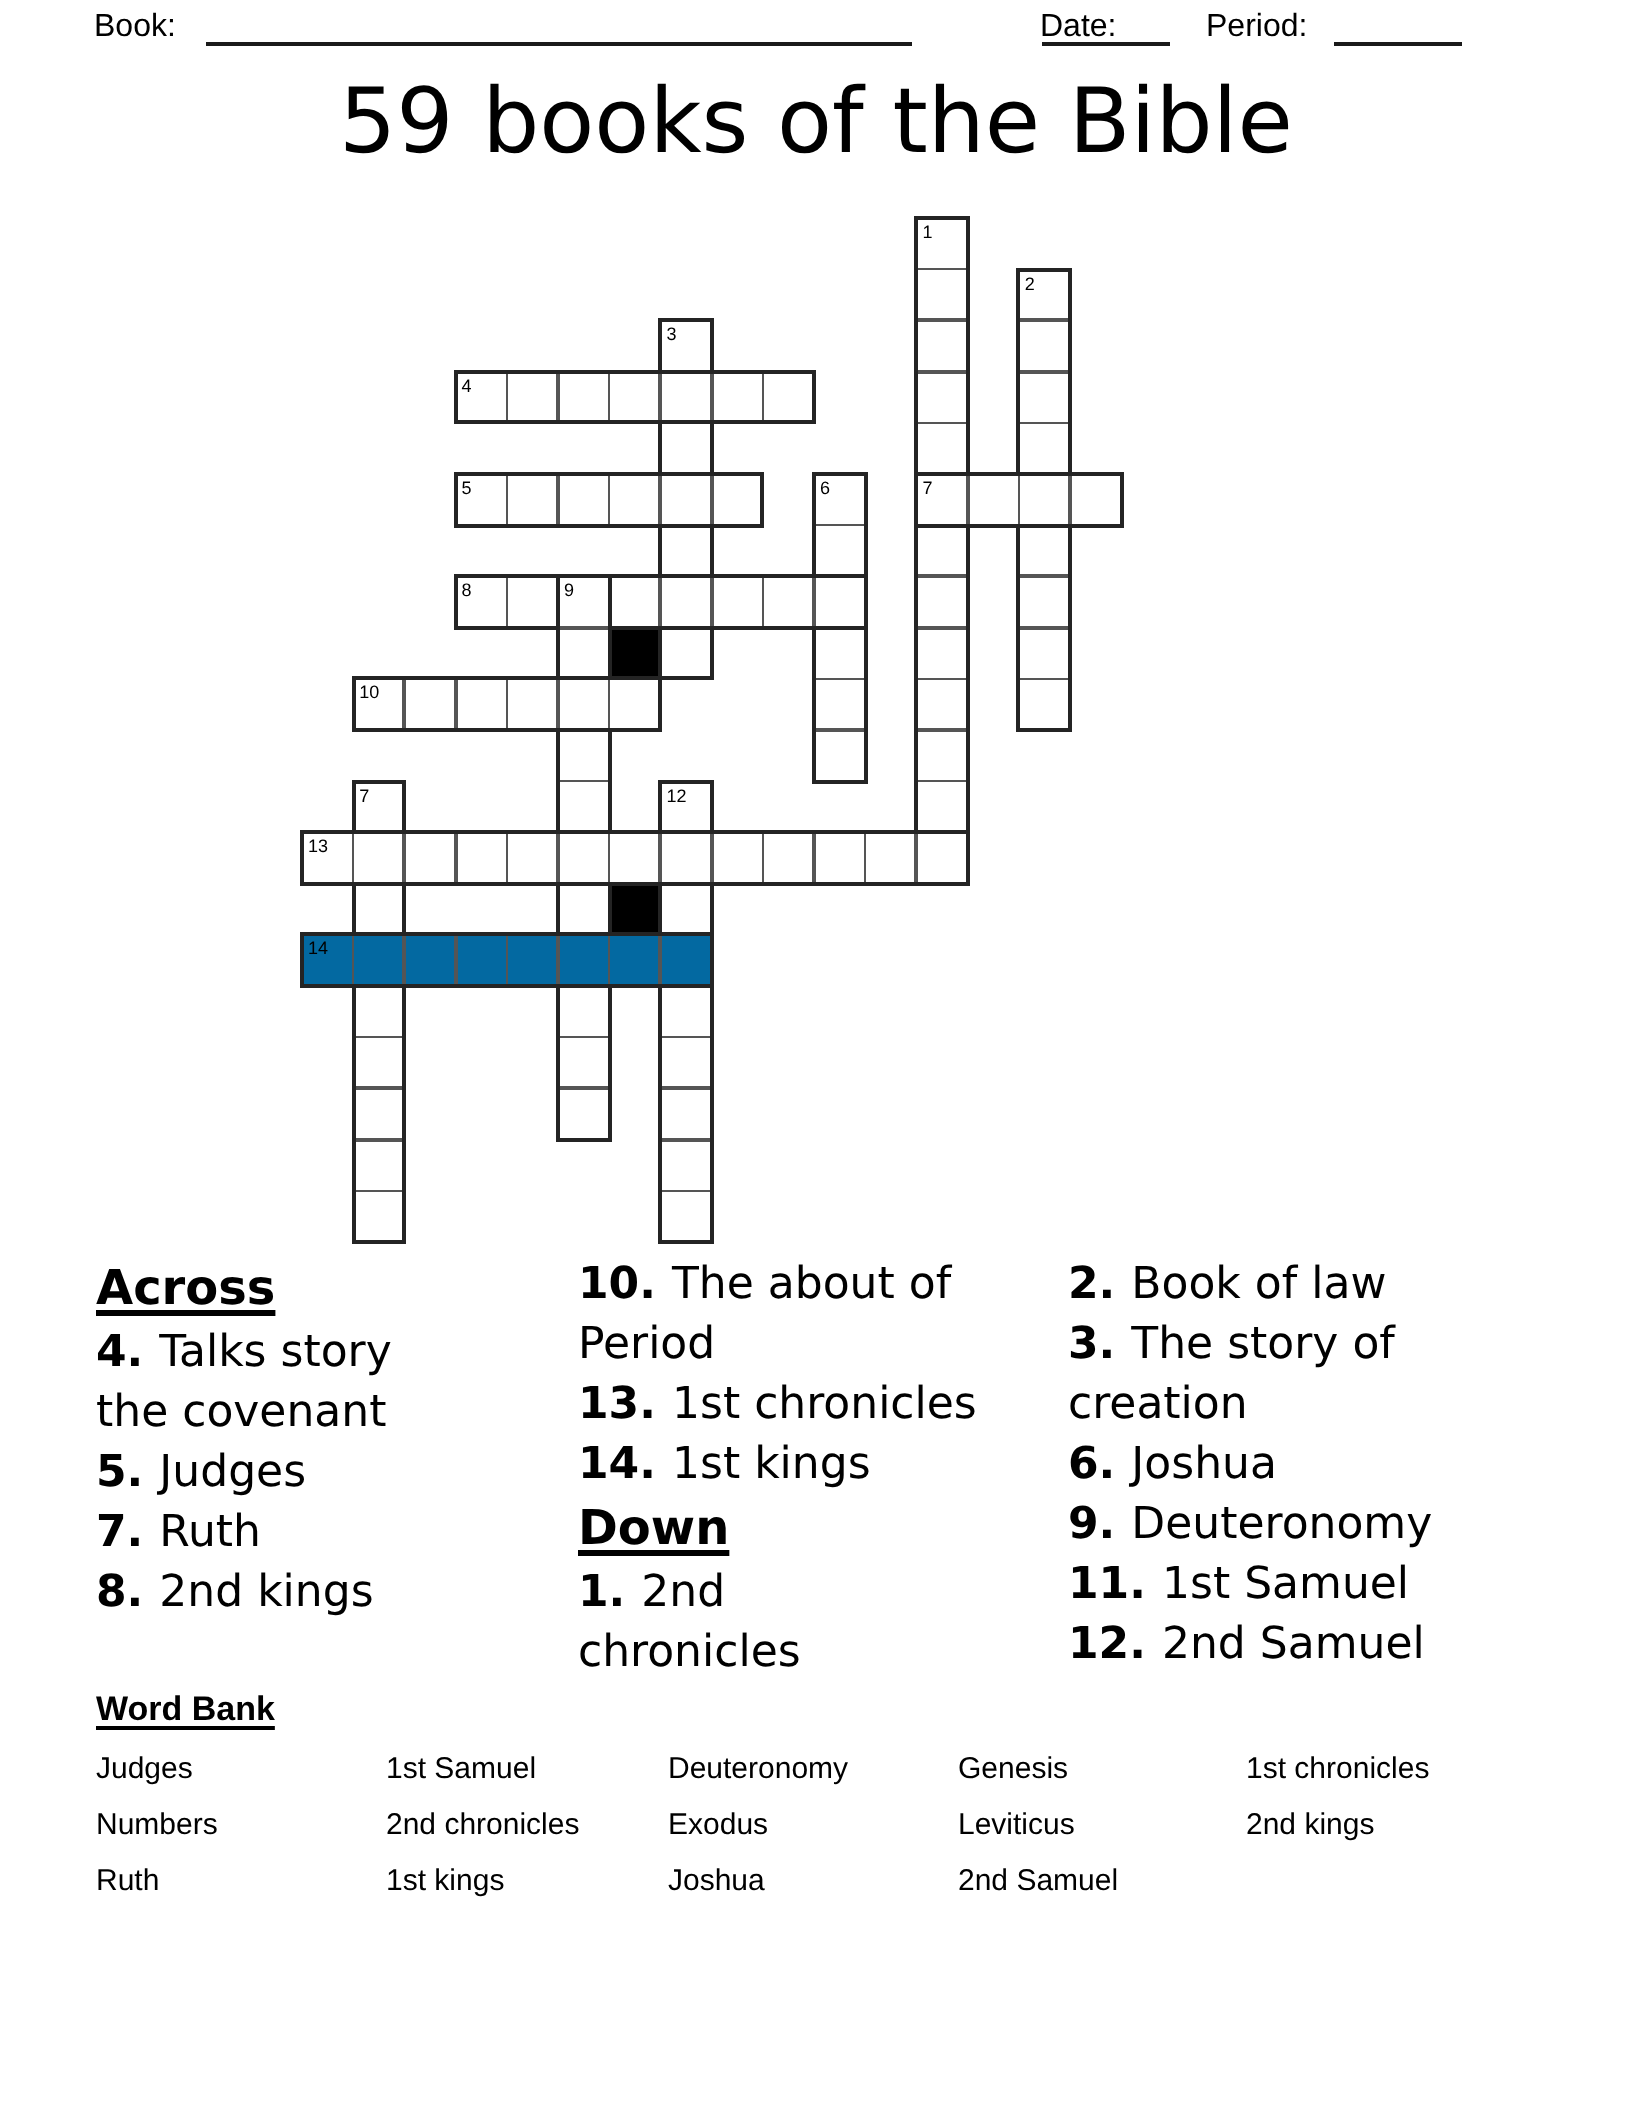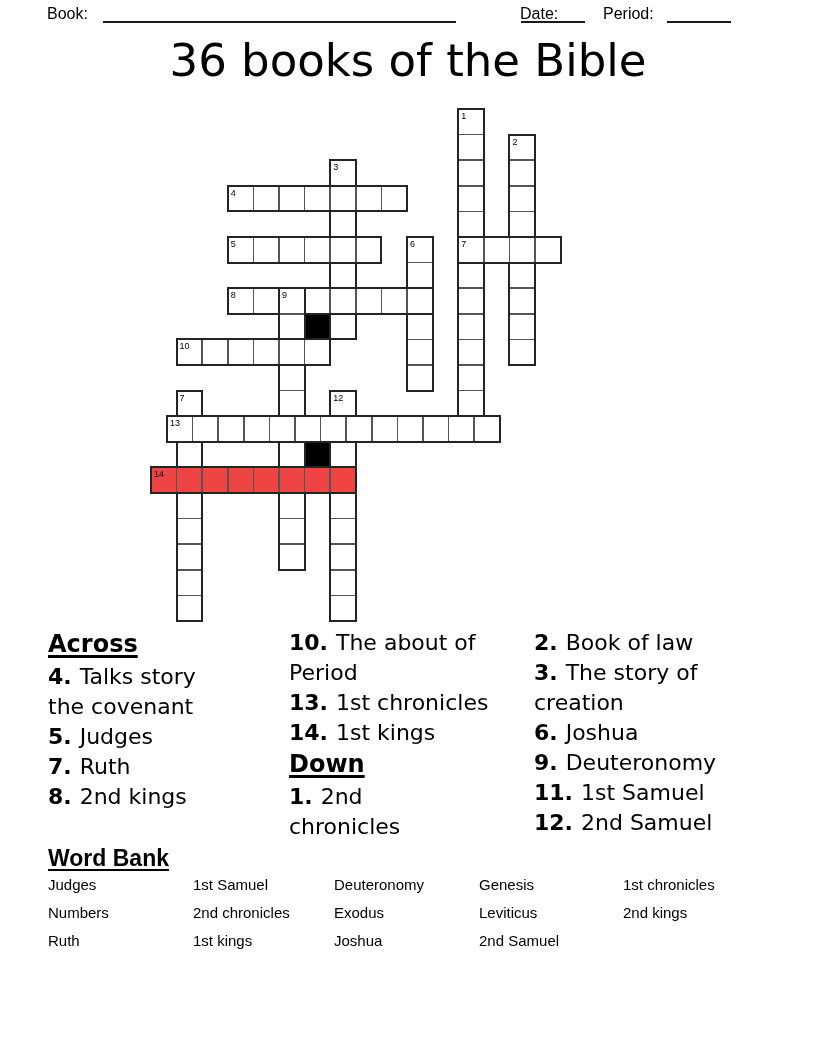--- a/index.html
+++ b/index.html
@@ -22,39 +22,39 @@
              border:2px solid var(--line-word,#242424);}
   .cellnum{position:absolute;font-size:9px;line-height:10px;font-family:"Liberation Sans",sans-serif;
            z-index:5;white-space:nowrap;}
   
   .clue-col{position:absolute;top:628px;font-family:"DejaVu Sans",sans-serif;}
   .clue-heading{font-size:24px;line-height:33px;font-weight:bold;margin-bottom:1px;}
   .clue-heading span{text-decoration:underline;text-decoration-thickness:2.5px;text-underline-offset:3px;}
   .clue{font-size:22px;line-height:30px;white-space:nowrap;}
   .cnum{font-weight:bold;margin-right:8px;}
   
-  #wb-heading{position:absolute;left:48px;top:845px;font-size:23px;font-weight:bold;
+  #wb-heading{position:absolute;left:48px;top:845px;font-size:17px;font-weight:bold;
               text-decoration:underline;text-decoration-thickness:2px;text-underline-offset:3px;}
   #wb-grid{position:absolute;left:48px;top:871px;width:730px;display:grid;
            grid-template-columns:145px 141px 145px 144px auto;}
   .wb-word{font-size:15px;line-height:28px;white-space:nowrap;}
 </style>
 </head>
 <body>
 
 <div id="page">
 
   <span class="hlabel" style="left:47px;top:5px;">Book:</span>
   <div class="blank" style="left:103px;top:3px;width:353px;"></div>
   <span class="hlabel" style="left:476px;top:5px;margin-left:44px;">Date:</span>
   <div class="blank" style="left:521px;top:3px;width:64px;"></div>
   <span class="hlabel" style="left:603px;top:5px;">Period:</span>
   <div class="blank" style="left:667px;top:3px;width:64px;"></div>
 
-  <div id="title">36 books of the Bible</div>
+  <div id="title">59 books of the Bible</div>
 
   <div id="grid">
       <div class="word-box" style="left: 307.2px; top: 0px; width: 27.6px; height: 334.8px; background: rgb(255, 255, 255);">
         <div class="sep h" style="top: 23.8px;"></div>
         <div class="sep h" style="top: 49.4px;"></div>
         <div class="sep h" style="top: 75px;"></div>
         <div class="sep h" style="top: 100.6px;"></div>
         <div class="sep h" style="top: 126.2px;"></div>
         <div class="sep h" style="top: 151.8px;"></div>
         <div class="sep h" style="top: 177.4px;"></div>
@@ -162,36 +162,36 @@
         <div class="sep h" style="top: 23.8px;"></div>
         <div class="sep h" style="top: 49.4px;"></div>
         <div class="sep h" style="top: 75px;"></div>
         <div class="sep h" style="top: 100.6px;"></div>
         <div class="sep h" style="top: 126.2px;"></div>
         <div class="sep h" style="top: 151.8px;"></div>
         <div class="sep h" style="top: 177.4px;"></div>
         <div class="sep h" style="top: 203px;"></div>
         <span class="cellnum" style="left: 2px; top: 1px;">12</span>
       </div>
-      <div class="word-box" style="left: 16px; top: 307.2px; width: 334.8px; height: 27.6px; background: rgb(255, 255, 255);">
+      <div class="word-box" style="left: 0px; top: 307.2px; width: 334.8px; height: 27.6px; background: rgb(255, 255, 255);">
         <div class="sep v" style="left: 23.8px;"></div>
         <div class="sep v" style="left: 49.4px;"></div>
         <div class="sep v" style="left: 75px;"></div>
         <div class="sep v" style="left: 100.6px;"></div>
         <div class="sep v" style="left: 126.2px;"></div>
         <div class="sep v" style="left: 151.8px;"></div>
         <div class="sep v" style="left: 177.4px;"></div>
         <div class="sep v" style="left: 203px;"></div>
         <div class="sep v" style="left: 228.6px;"></div>
         <div class="sep v" style="left: 254.2px;"></div>
         <div class="sep v" style="left: 279.8px;"></div>
         <div class="sep v" style="left: 305.4px;"></div>
         <span class="cellnum" style="left: 2px; top: 1px;">13</span>
       </div>
-      <div class="word-box" style="left: 0px; top: 358.4px; width: 206.8px; height: 27.6px; background: #ef4444;">
+      <div class="word-box" style="left: 0px; top: 358.4px; width: 206.8px; height: 27.6px; background: #0369a1;">
         <div class="sep v" style="left: 23.8px;"></div>
         <div class="sep v" style="left: 49.4px;"></div>
         <div class="sep v" style="left: 75px;"></div>
         <div class="sep v" style="left: 100.6px;"></div>
         <div class="sep v" style="left: 126.2px;"></div>
         <div class="sep v" style="left: 151.8px;"></div>
         <div class="sep v" style="left: 177.4px;"></div>
         <span class="cellnum" style="left: 2px; top: 1px;">14</span>
       </div>
       <div class="blackcell" style="left: 153.6px; top: 204.8px; width: 27.6px; height: 27.6px; background: rgb(0, 0, 0);"></div>

